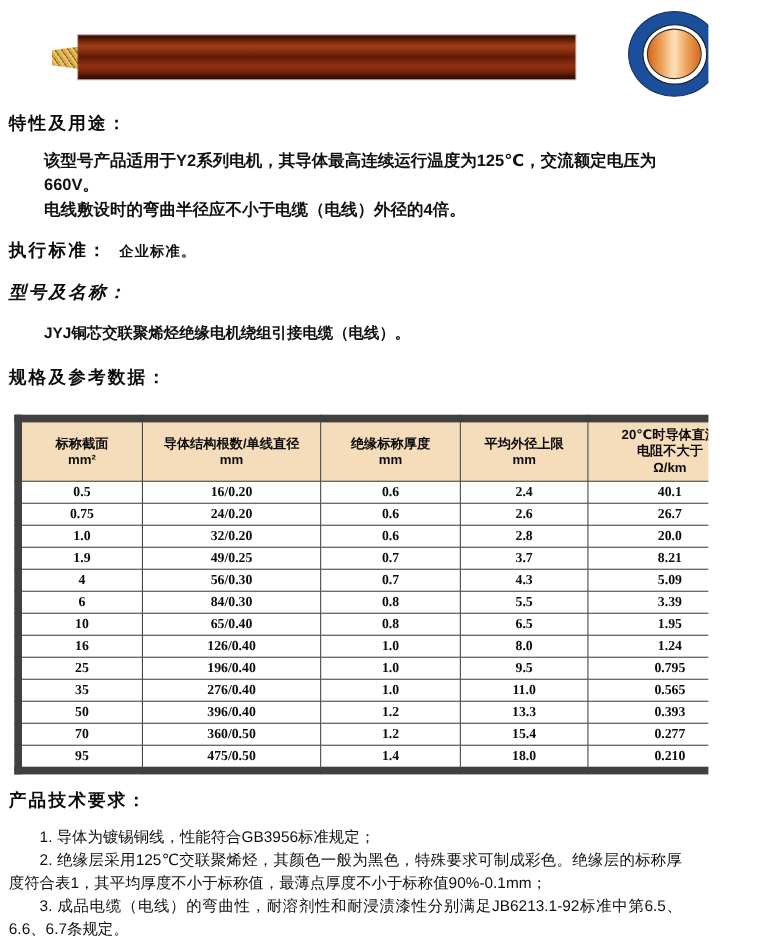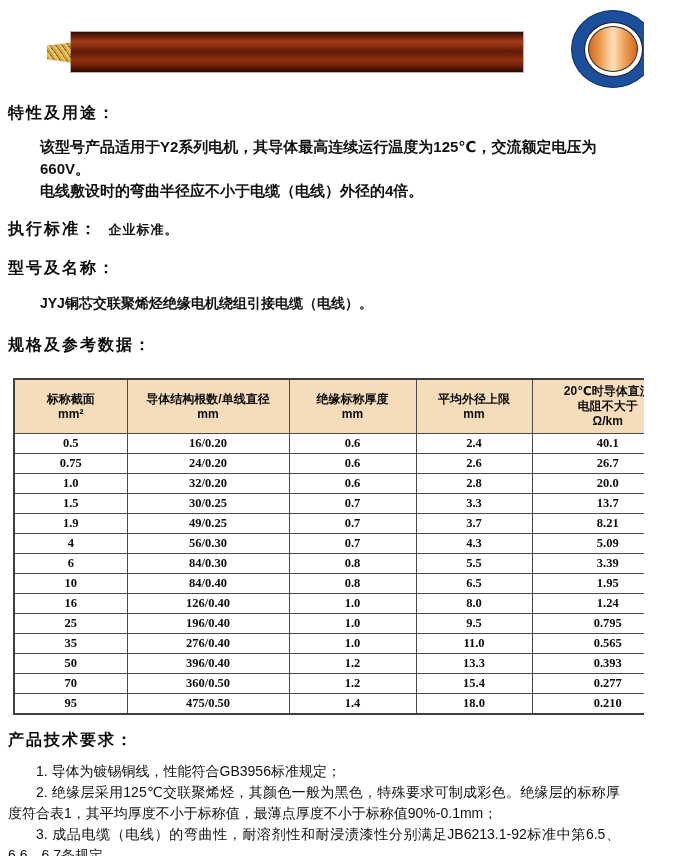--- a/index.html
+++ b/index.html
@@ -45,27 +45,27 @@
     margin:0 0 0 8px;font-size:16px;font-weight:bold;letter-spacing:2px;
     line-height:19px;color:#0c0c0c;
   }
   .hd-features{margin-top:5px;}
   .para-block{
     margin:14px 10px 0 40px;font-size:15px;font-weight:bold;line-height:22px;
   }
   .standard-line{margin:17px 0 0 8px;}
   .standard-line .section-heading{display:inline;margin:0;}
   .standard-text{font-size:13px;font-weight:600;margin-left:6px;letter-spacing:1px;}
-  .hd-model{margin-top:19px;}
+  .hd-model{margin-top:19px;font-style:italic;}
   .model-text{margin:16px 10px 0 40px;font-size:14px;font-weight:bold;line-height:20px;}
   .hd-specs{margin-top:22px;}
   
   table.spec{
     margin:24px 4px 0 13px;border-collapse:collapse;table-layout:fixed;width:672px;
-    border:2px solid #404040;
+    border:7px solid #404040;
   }
   .spec th{
     background:#f5dcbb;border:1px solid #4a4a4a;
     font-size:12px;font-weight:bold;line-height:15px;padding:4px 2px;height:44px;
     vertical-align:middle;color:#0c0c0c;
   }
   .spec td{
     border:1px solid #4a4a4a;text-align:center;vertical-align:middle;
     font-family:"Liberation Serif","DejaVu Serif",serif;font-weight:bold;
     font-size:12.5px;height:19px;line-height:19px;padding:0;color:#0c0c0c;
@@ -160,27 +160,20 @@
           <td>26.7</td>
         </tr>
         <tr>
           <td>1.0</td>
           <td>32/0.20</td>
           <td>0.6</td>
           <td>2.8</td>
           <td>20.0</td>
         </tr>
         <tr>
-          <td>1.5</td>
-          <td>30/0.25</td>
-          <td>0.7</td>
-          <td>3.3</td>
-          <td>13.7</td>
-        </tr>
-        <tr>
           <td>1.9</td>
           <td>49/0.25</td>
           <td>0.7</td>
           <td>3.7</td>
           <td>8.21</td>
         </tr>
         <tr>
           <td>4</td>
           <td>56/0.30</td>
           <td>0.7</td>
@@ -189,21 +182,21 @@
         </tr>
         <tr>
           <td>6</td>
           <td>84/0.30</td>
           <td>0.8</td>
           <td>5.5</td>
           <td>3.39</td>
         </tr>
         <tr>
           <td>10</td>
-          <td>84/0.40</td>
+          <td>65/0.40</td>
           <td>0.8</td>
           <td>6.5</td>
           <td>1.95</td>
         </tr>
         <tr>
           <td>16</td>
           <td>126/0.40</td>
           <td>1.0</td>
           <td>8.0</td>
           <td>1.24</td>

